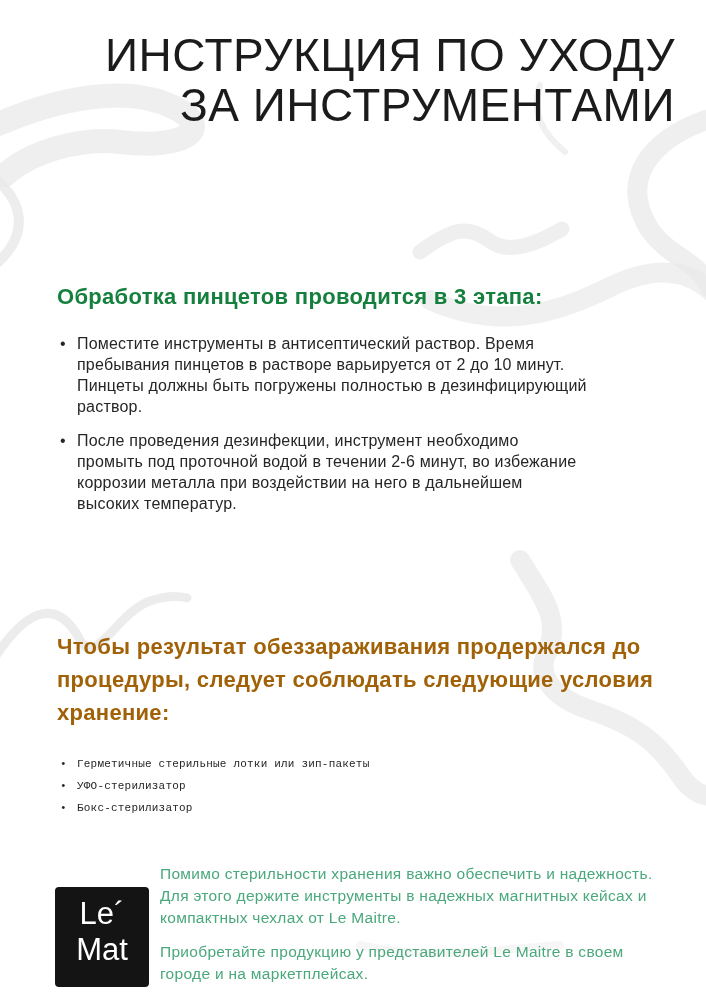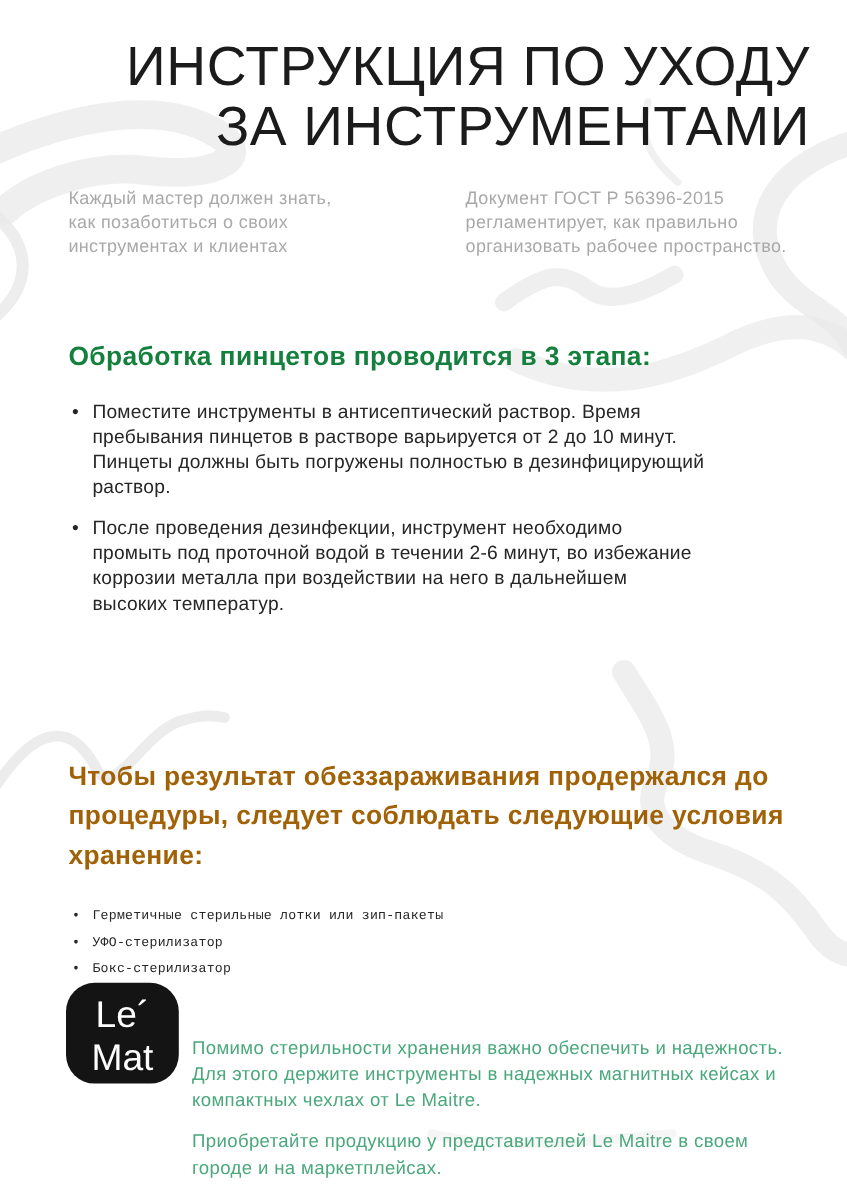--- a/index.html
+++ b/index.html
@@ -102,25 +102,25 @@
     top: 753px;
     width: 560px;
     font-size: 11px;
     line-height: 22px;
     letter-spacing: 0.2px;
     font-family: Liberation Mono, monospace;
   }
 
   .logo {
     left: 55px;
-    top: 819px;
+    top: 887px;
     width: 94px;
-    height: 84px;
+    height: 100px;
     background: #141414;
-    border-radius: 24px;
+    border-radius: 4px;
     color: #ffffff;
     text-align: center;
     box-sizing: border-box;
     padding-top: 9px;
   }
   .logo-line1 { font-size: 31px; line-height: 36px; display: block; }
   .logo-line2 { font-size: 31px; line-height: 36px; display: block; }
 
   .footer-notes {
     left: 160px;
@@ -149,27 +149,21 @@
       <path d="M 430 300 C 500 332, 560 312, 610 287 C 660 263, 690 272, 712 292" stroke-width="20" opacity="0.7"></path>
       <path d="M -10 665 C 30 600, 60 602, 80 640 C 95 668, 118 612, 150 601 C 162 597, 175 595, 187 598" stroke-width="9" opacity="0.85"></path>
       <path d="M 520 560 C 545 600, 562 622, 546 655 C 535 680, 560 700, 590 710 C 640 726, 660 746, 680 775 C 690 790, 700 795, 710 796" stroke-width="20" opacity="0.75"></path>
       <path d="M 360 945 C 420 960, 500 950, 560 945" stroke-width="8" opacity="0.4"></path>
     </g>
   </svg>
 
   <h1 class="content doc-title" style="margin:0; position:absolute;">ИНСТРУКЦИЯ ПО УХОДУ
 ЗА ИНСТРУМЕНТАМИ</h1>
 
-  <p class="content intro-left" style="margin:0; position:absolute;">Каждый мастер должен знать,
-как позаботиться о своих
-инструментах и клиентах</p>
 
-  <p class="content intro-right" style="margin:0; position:absolute;">Документ ГОСТ Р 56396-2015
-регламентирует, как правильно
-организовать рабочее пространство.</p>
 
   <h2 class="content section1-heading" style="margin:0; position:absolute;">Обработка пинцетов проводится в 3 этапа:</h2>
 
   <ul class="content bullet-list steps-list" style="position:absolute;">
     <li>Поместите инструменты в антисептический раствор. Время
 пребывания пинцетов в растворе варьируется от 2 до 10 минут.
 Пинцеты должны быть погружены полностью в дезинфицирующий
 раствор.</li>
     <li>После проведения дезинфекции, инструмент необходимо
 промыть под проточной водой в течении 2-6 минут, во избежание

